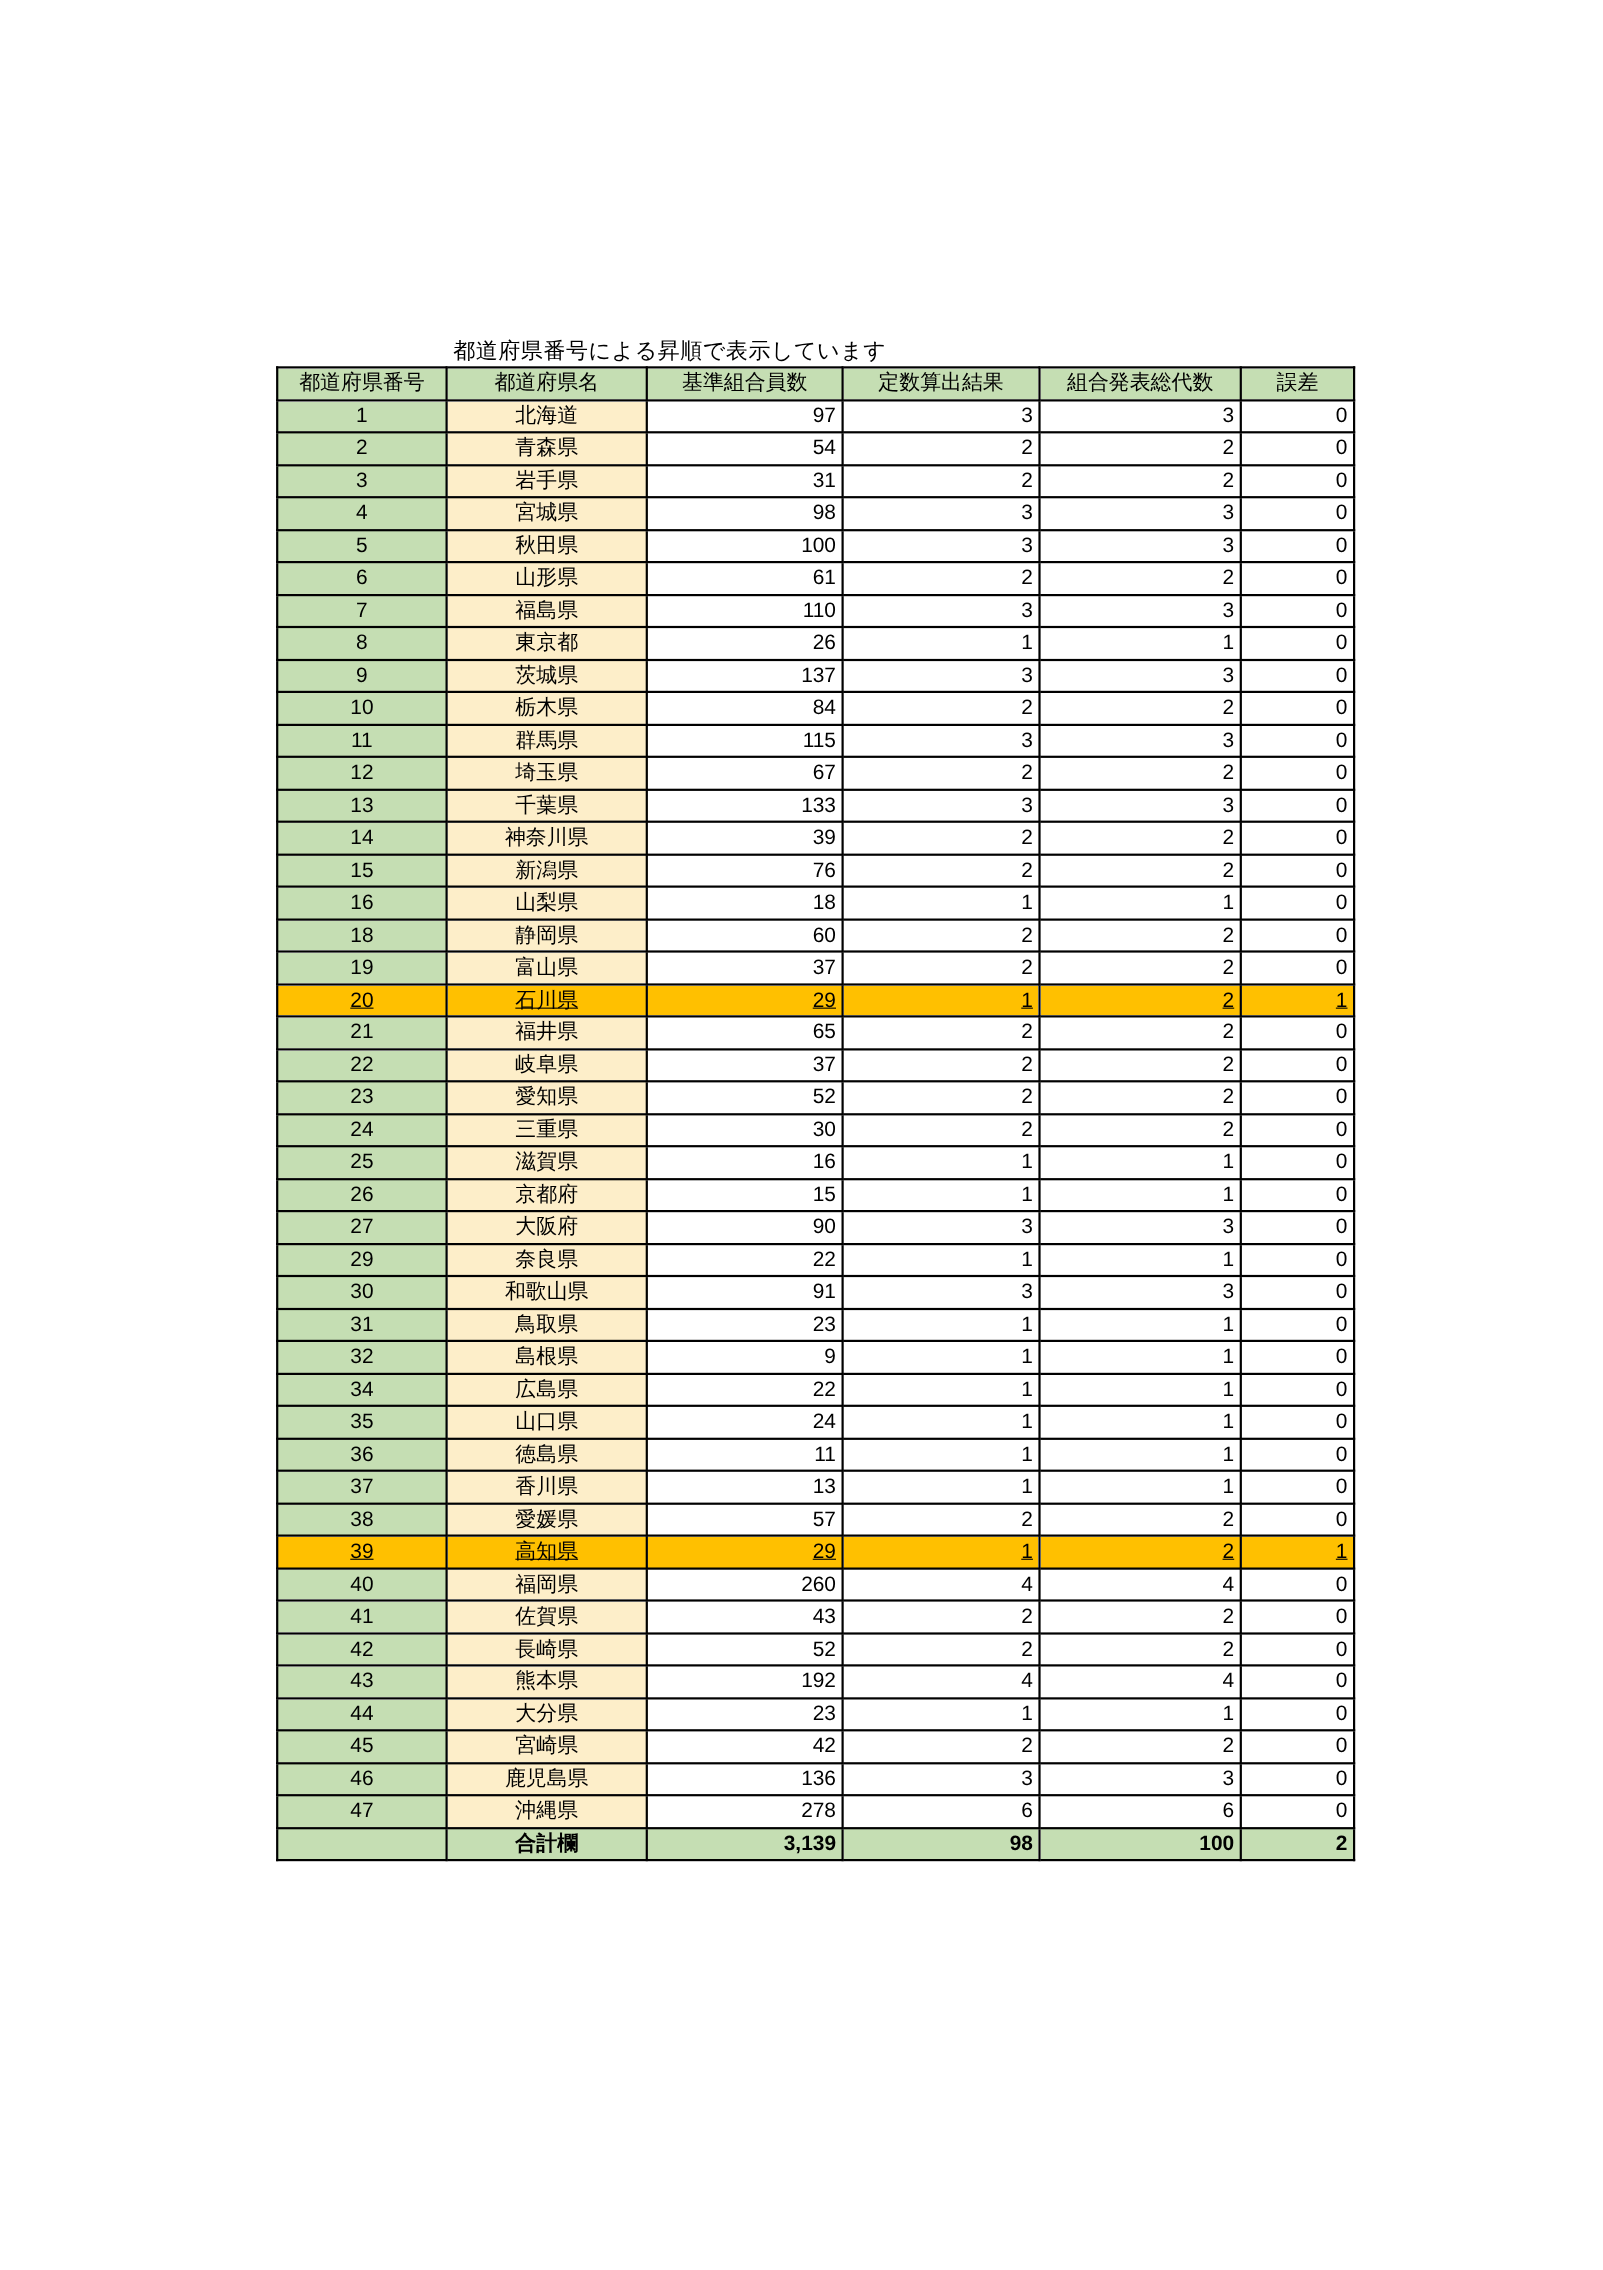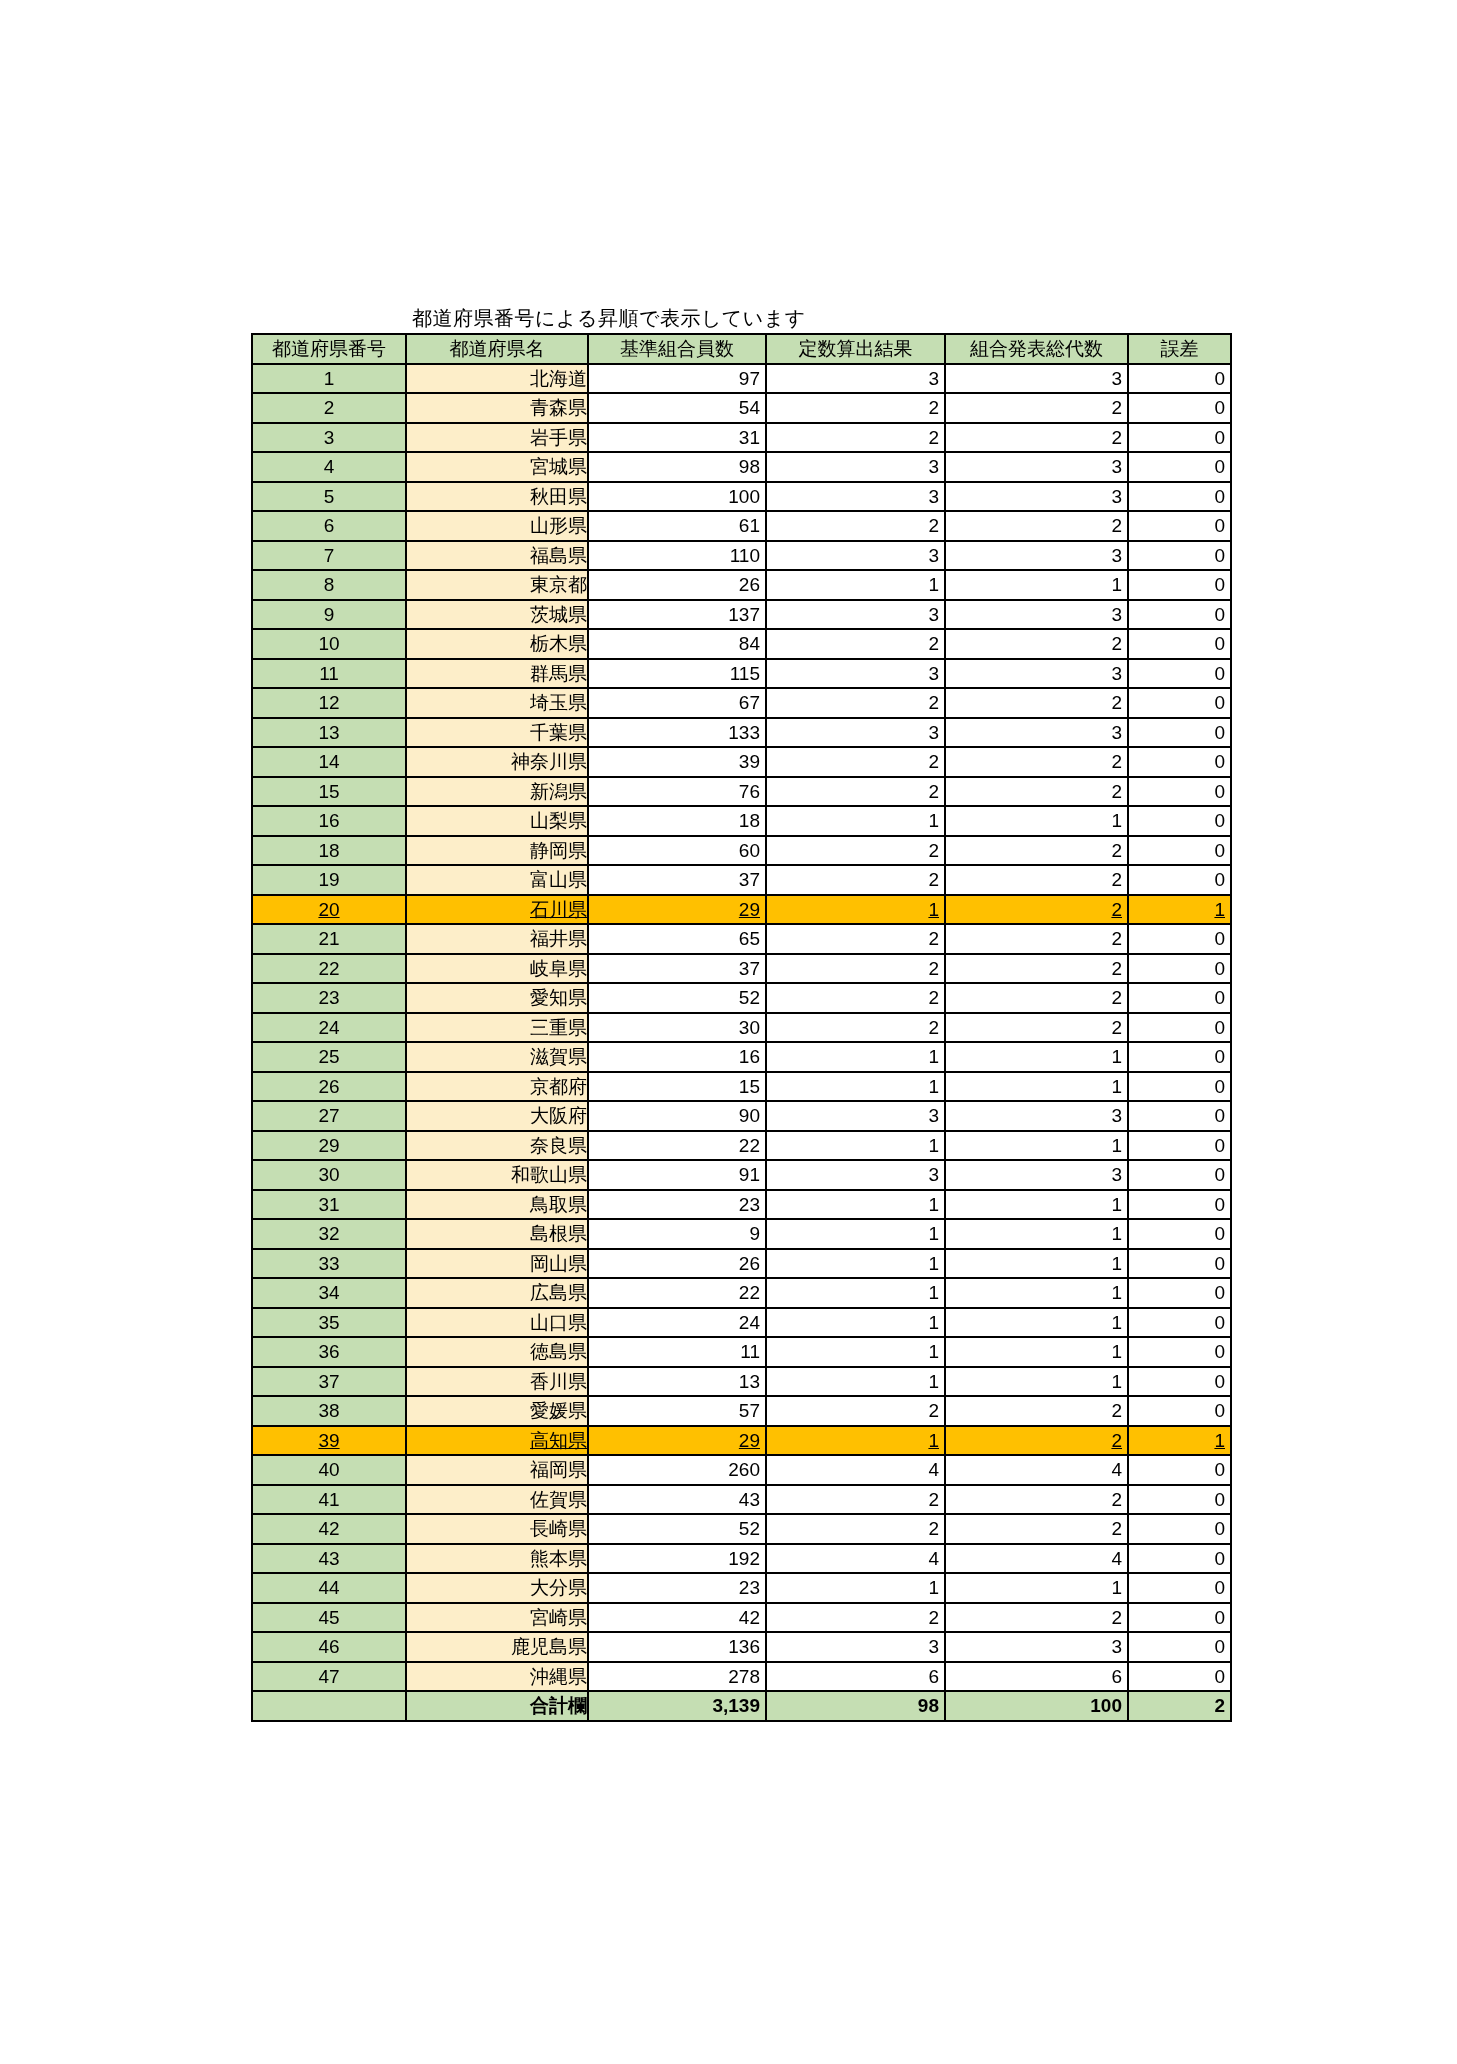--- a/index.html
+++ b/index.html
@@ -45,21 +45,21 @@
   .pref-table th{
     background:var(--green);
     text-align:center;
   }
   .pref-table td.c-no{
     background:var(--green);
     text-align:center;
   }
   .pref-table td.c-name{
     background:var(--cream);
-    text-align:right;
+    text-align:center;
   }
   .pref-table td.c-num{
     background:#ffffff;
     text-align:right;
     padding-right:5px;
   }
   .pref-table tr.highlight td{
     background:var(--highlight);
     text-decoration:underline;
   }
@@ -330,28 +330,20 @@
       </tr>
       <tr>
         <td class="c-no">32</td>
         <td class="c-name">島根県</td>
         <td class="c-num">9</td>
         <td class="c-num">1</td>
         <td class="c-num">1</td>
         <td class="c-num">0</td>
       </tr>
       <tr>
-        <td class="c-no">33</td>
-        <td class="c-name">岡山県</td>
-        <td class="c-num">26</td>
-        <td class="c-num">1</td>
-        <td class="c-num">1</td>
-        <td class="c-num">0</td>
-      </tr>
-      <tr>
         <td class="c-no">34</td>
         <td class="c-name">広島県</td>
         <td class="c-num">22</td>
         <td class="c-num">1</td>
         <td class="c-num">1</td>
         <td class="c-num">0</td>
       </tr>
       <tr>
         <td class="c-no">35</td>
         <td class="c-name">山口県</td>

